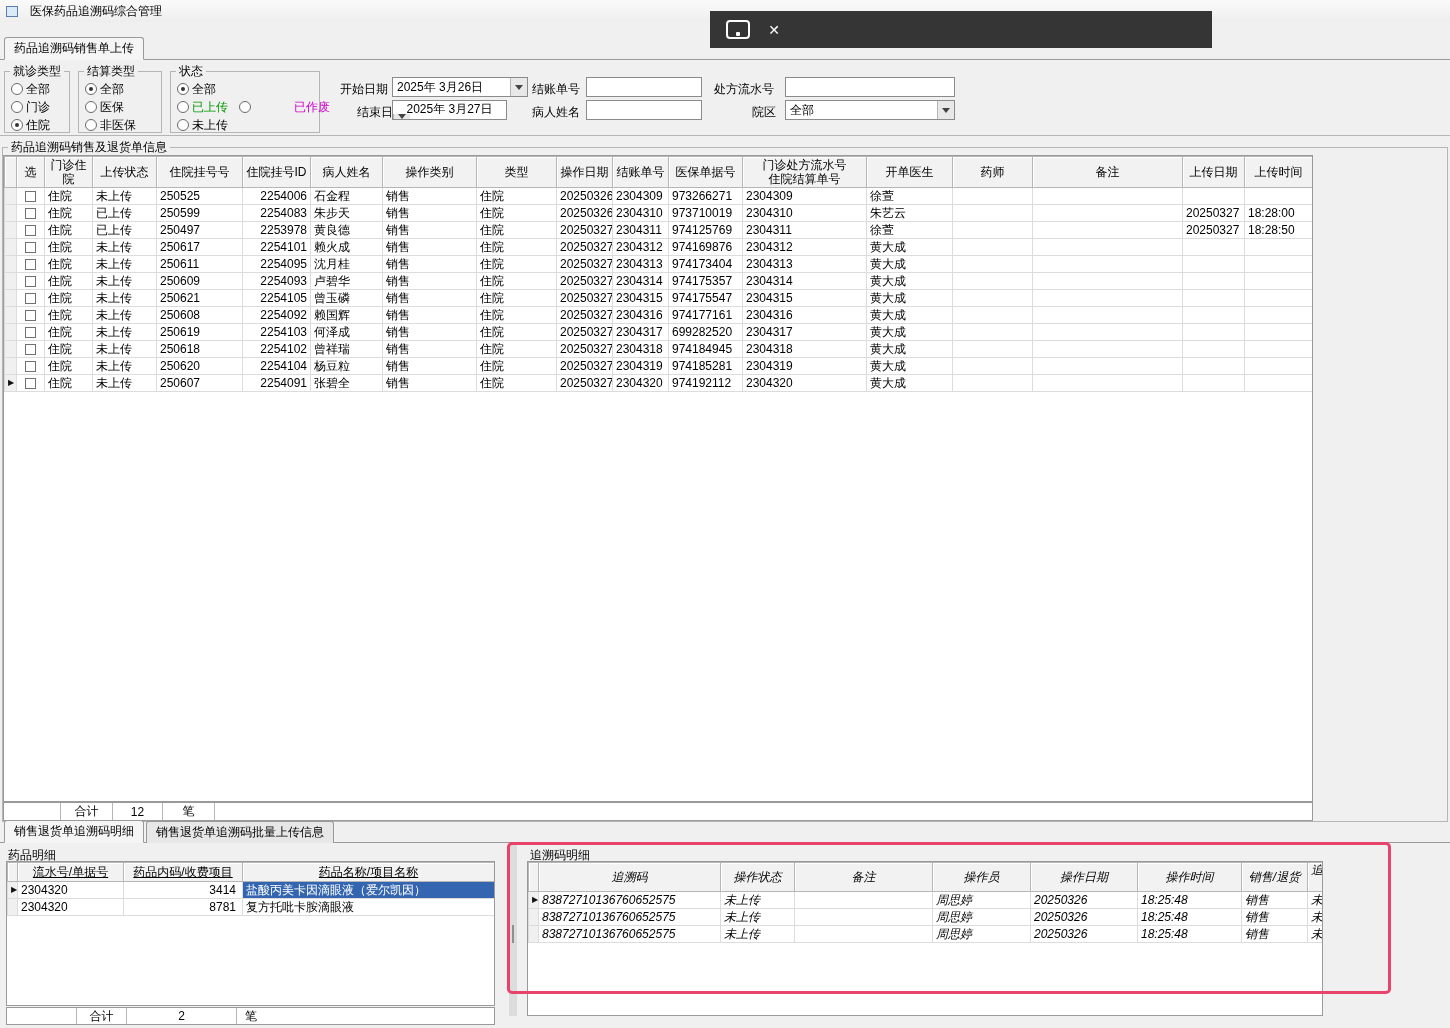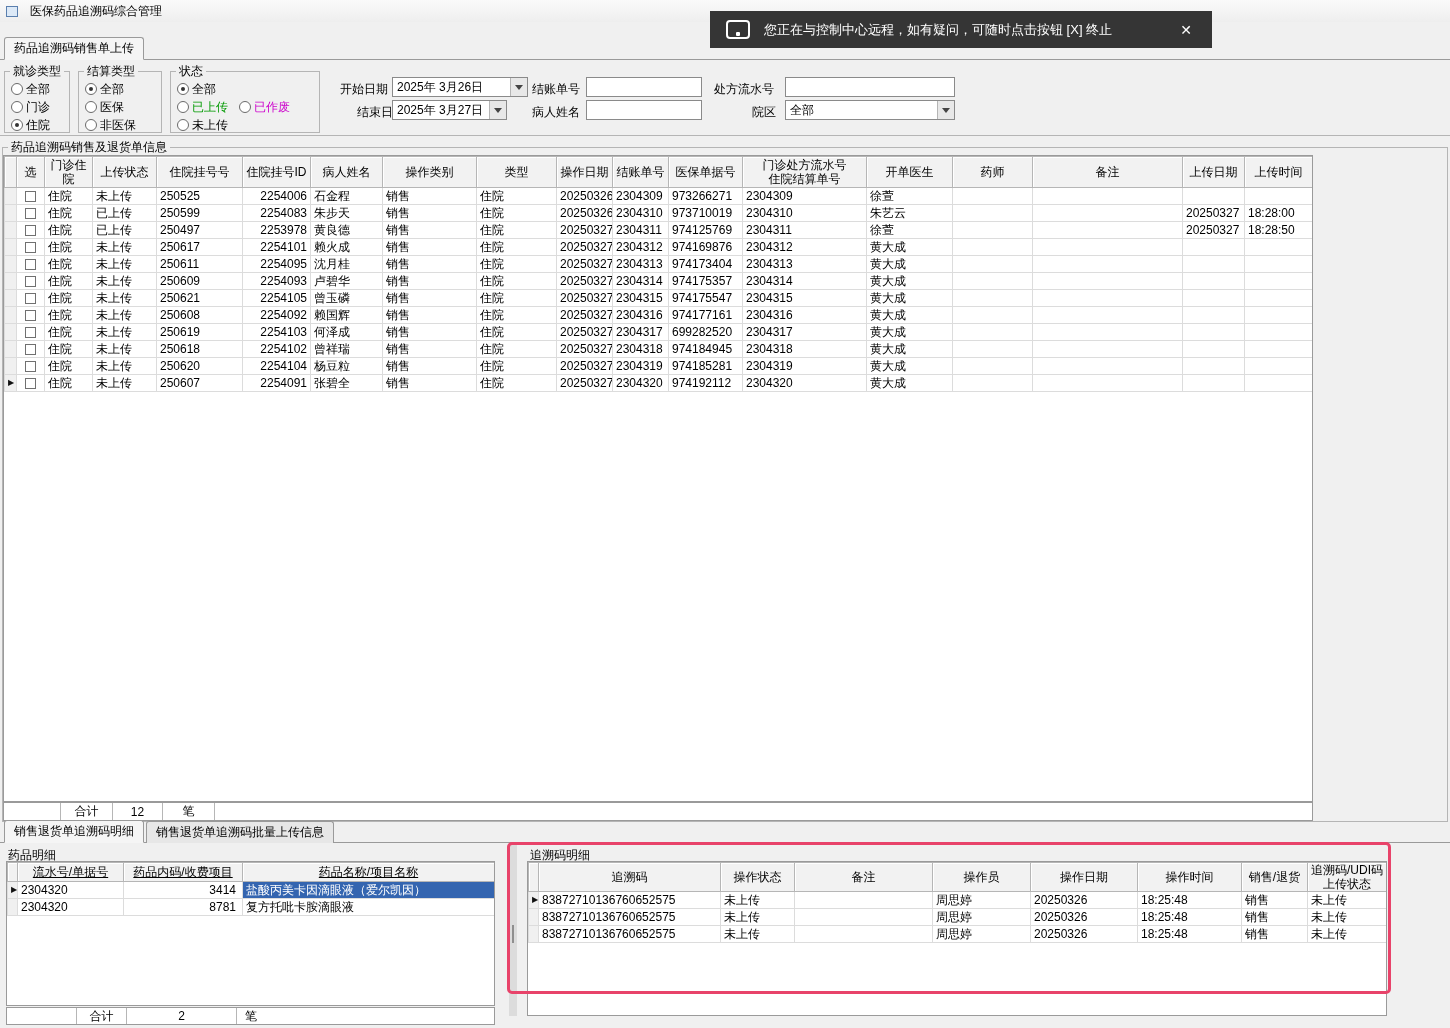--- a/index.html
+++ b/index.html
@@ -87,21 +87,20 @@
 </head>
 <body>
 
 <div class="titlebar">
   <span class="app-icon"></span>
   <span>医保药品追溯码综合管理</span>
 </div>
 
 <div class="remote-banner">
   <span class="remote-icon"></span>
-  <span class="remote-text">您正在与控制中心远程，如有疑问，可随时点击按钮 [X] 终止</span>
   <span class="remote-close">✕</span>
 </div>
 
 <div class="tabstrip top">
   <div class="tab active">
     <span>药品追溯码销售单上传</span>
   </div>
 </div>
 
 <div class="filter-panel">
@@ -142,36 +141,36 @@
   <div class="gb gb-status" style="left:170px; top:11px; width:150px; height:62px;">
     <div class="gb-label">状态</div>
     <div class="gb-body"><label class="radio-item">
           <span class="radio checked"></span>
           <span>全部</span>
         </label><label class="radio-item">
           <span class="radio"></span>
           <span style="color: rgb(0, 153, 0);">已上传</span>
         </label><label class="radio-item">
           <span class="radio"></span>
-          <span style="color: rgb(204, 0, 204);">已作废</span>
+          <span style="color: rgb(204, 0, 204); margin-left: 40px;">已作废</span>
         </label><label class="radio-item">
           <span class="radio"></span>
           <span>未上传</span>
         </label></div>
   </div>
 
   <div class="flabel" style="left:340px; top:21px;">开始日期</div>
   <div class="combo" style="left:392px; top:17px; width:136px;">
     <span class="val">2025年 3月26日</span>
     <span class="btn">
         <span class="arrow-down"></span>
       </span>
   </div>
   <div class="flabel" style="left:357px; top:44px;">结束日期</div>
-  <div class="combo" style="left:392px; top:40px; width:115px;">
+  <div class="combo" style="left:392px; top:40px; width:115px;flex-direction:column;">
     <span class="val">2025年 3月27日</span>
     <span class="btn">
         <span class="arrow-down"></span>
       </span>
   </div>
 
   <div class="flabel" style="left:532px; top:21px;">结账单号</div>
   <input class="tb-input" style="left: 586px; top: 17px; width: 116px;" value="">
   <div class="flabel" style="left:532px; top:44px;">病人姓名</div>
   <input class="tb-input" style="left: 586px; top: 40px; width: 116px;" value="">
@@ -534,21 +533,21 @@
 <div class="summary" style="left:6px; top:1007px; width:489px; height:18px;">
   <div class="cell" style="width:70px;"></div>
   <div class="cell" style="width:50px;">合计</div>
   <div class="cell" style="width:110px;">2</div>
   <div class="cell last" style="justify-content:flex-start; padding-left:8px;">笔</div>
 </div>
 
 <div class="splitter"></div>
 
 <div class="panel-label" style="left:530px; top:847px;">追溯码明细</div>
-<div class="grid-wrap" style="left:527px; top:861px; width:860px; height:155px;">
+<div class="grid-wrap" style="left:527px; top:861px; width:796px; height:155px;font-style:italic;">
   <table class="grid" id="trace-grid">
     <colgroup>
       <col style="width:10px">
         <col style="width:182px">
         <col style="width:74px">
         <col style="width:138px">
       <col style="width:98px">
         <col style="width:107px">
         <col style="width:104px">
         <col style="width:66px">

